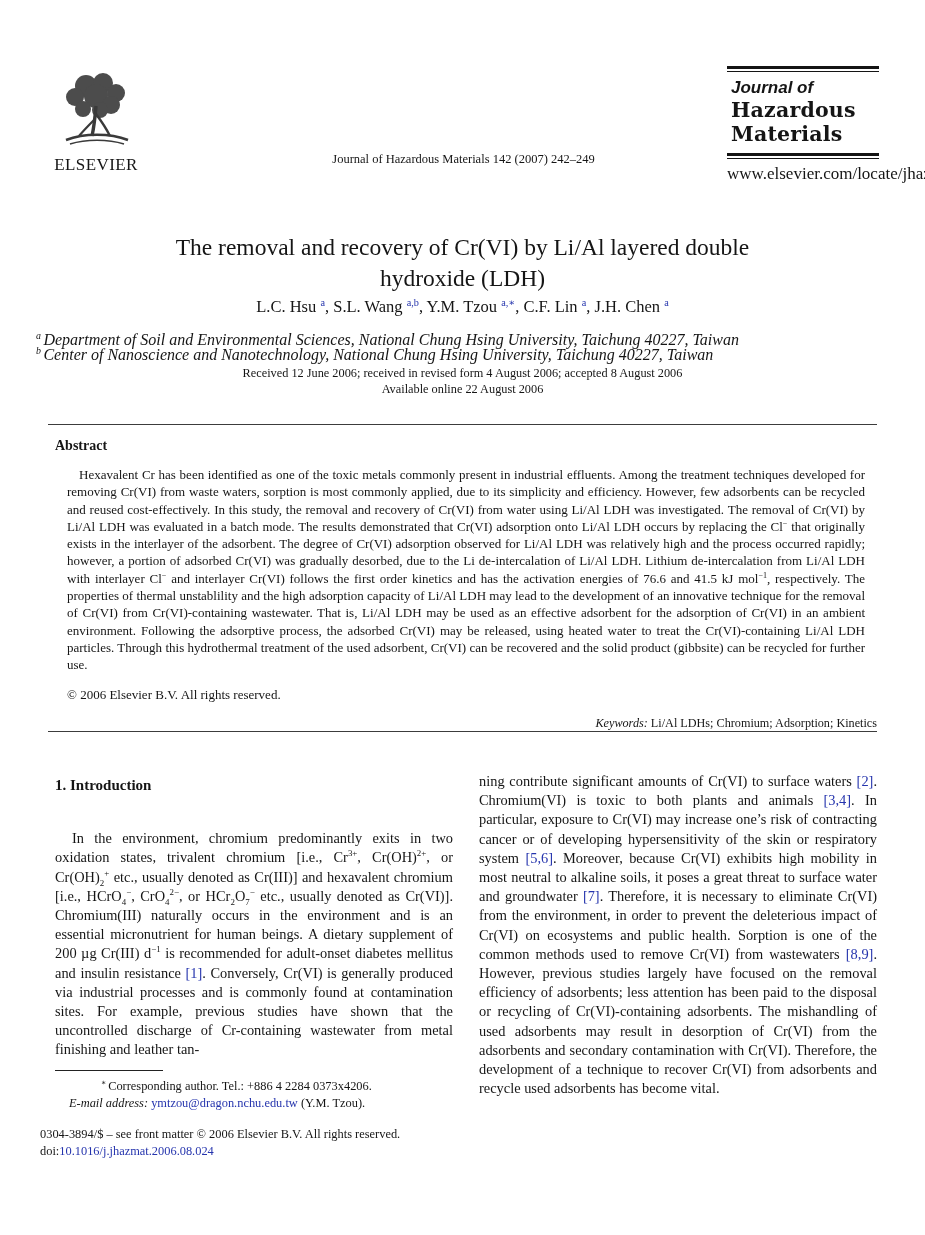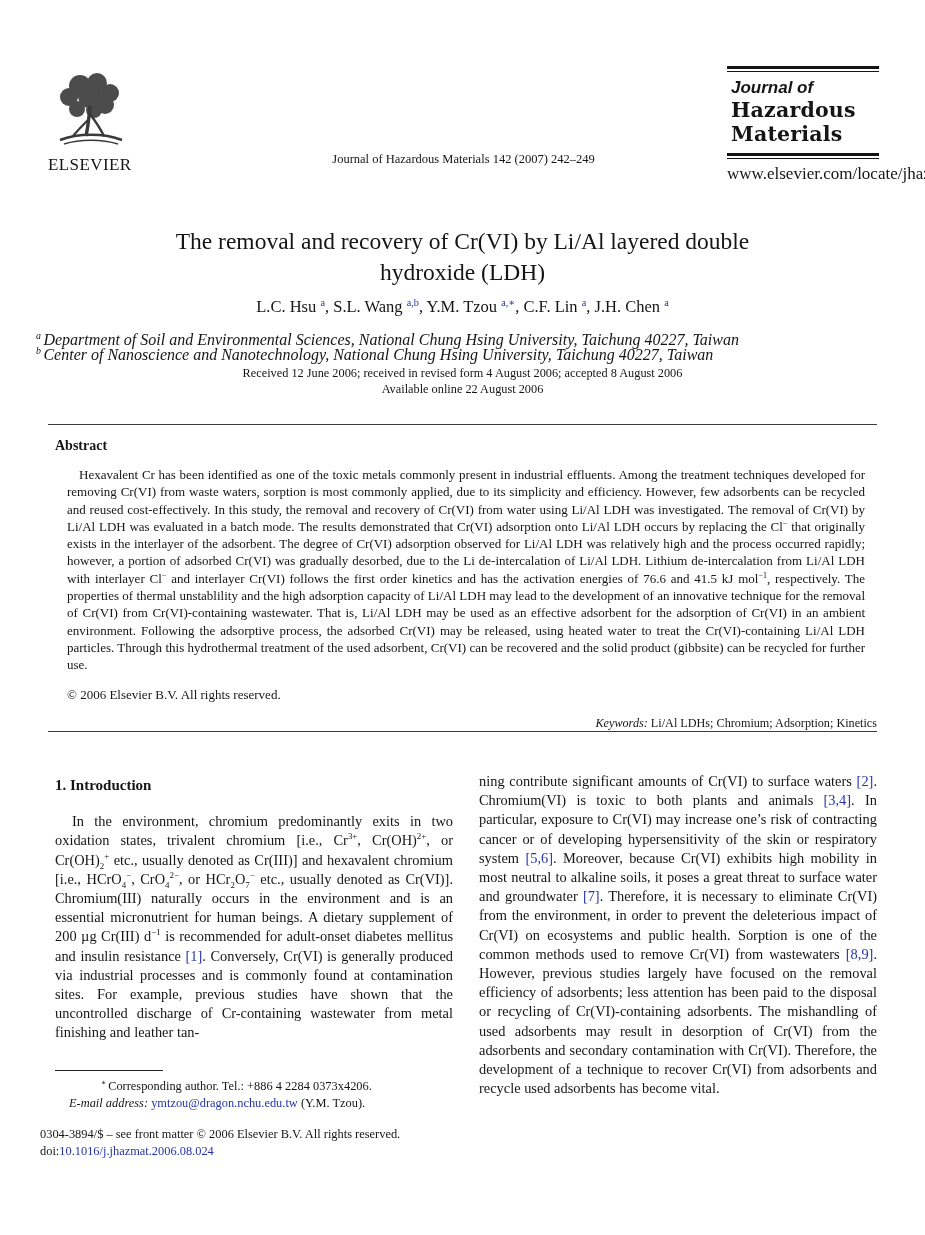--- a/index.html
+++ b/index.html
@@ -10,49 +10,49 @@
   .page{
     position:relative;
     width:925px;height:1235px;
     margin:0 auto;
     background:#ffffff;
     color:var(--ink);
     font-family:"Liberation Serif","DejaVu Serif",serif;
     overflow:hidden;
   }
   
-  .elsevier{position:absolute;left:48px;top:70px;width:96px;}
+  .elsevier{position:absolute;left:48px;top:70px;width:96px;text-align:center;}
   .elsevier .wordmark{font-size:17px;letter-spacing:.4px;margin-top:1px;}
   .citation-line{position:absolute;top:152px;left:1px;width:100%;text-align:center;font-size:12.5px;}
   .jlogo{position:absolute;top:66px;right:46px;width:152px;}
   .dbl-rule{height:2px;border-top:3px solid #141414;border-bottom:1px solid #141414;}
   .jl-1{font-family:"Liberation Sans","DejaVu Sans",sans-serif;font-style:italic;font-weight:bold;font-size:17px;margin:6px 0 0 4px;}
   .jl-2{font-family:"DejaVu Serif","Liberation Serif",serif;font-weight:bold;font-size:20.5px;line-height:24px;margin-left:4px;letter-spacing:.2px;}
   .jlogo .dbl-rule.bottom{margin-top:7px;}
   .website{font-size:17px;margin-top:5px;text-align:center;white-space:nowrap;}
   
   .title{position:absolute;top:220px;left:0;width:100%;text-align:center;font-size:23.5px;line-height:31px;}
-  .title-inner{max-width:600px;margin:6px auto;}
+  .title-inner{max-width:600px;margin:12px auto;}
   .authors{position:absolute;top:297px;left:0;width:100%;text-align:center;font-size:16.5px;}
   .affils{position:absolute;top:332px;left:0;width:100%;font-style:italic;font-size:16px;line-height:15px;padding-left:36px;}
   .history{position:absolute;top:365px;left:0;width:100%;text-align:center;font-size:12.3px;line-height:16px;}
   
   .rule{position:absolute;left:48px;right:48px;border-top:1.6px solid #3c3c3c;}
   .rule-1{top:424px;}
   .rule-2{top:731px;}
   
   .abstract{position:absolute;top:438px;left:55px;width:822px;}
   .abstract h2{font-size:14px;margin:0 0 9px 0;}
   .abstract p{margin:12px;font-size:13px;line-height:17.3px;text-align:justify;text-indent:12px;}
   .abstract .copyright{text-indent:0;text-align:left;}
   .keywords{margin-top:13px;font-size:12.2px;text-align:right;}
   
   .columns{position:absolute;top:772px;left:55px;width:822px;display:flex;column-gap:26px;}
   .col{width:398px;font-size:14.4px;line-height:19.2px;text-align:justify;}
-  .col h3{font-size:15px;margin:4px 0 17px 0;text-align:left;}
+  .col h3{font-size:15px;margin:4px 0 34px 0;text-align:left;}
   .col p{margin:0;text-indent:17px;}
   .col.right p{text-indent:0;}
   
   .footnote{position:absolute;left:55px;top:1070px;width:410px;font-size:12.4px;line-height:16.5px;}
   .fn-rule{width:108px;border-top:1.4px solid #222;margin-bottom:7px;}
   .fn-line1{padding-left:6px;margin-left:40px;}
   .fn-line2{padding-left:14px;}
   .imprint{position:absolute;left:40px;top:1126px;width:500px;font-size:12.4px;line-height:17px;}
   
   .seg-sup{vertical-align:super;font-size:.62em;line-height:0;}

